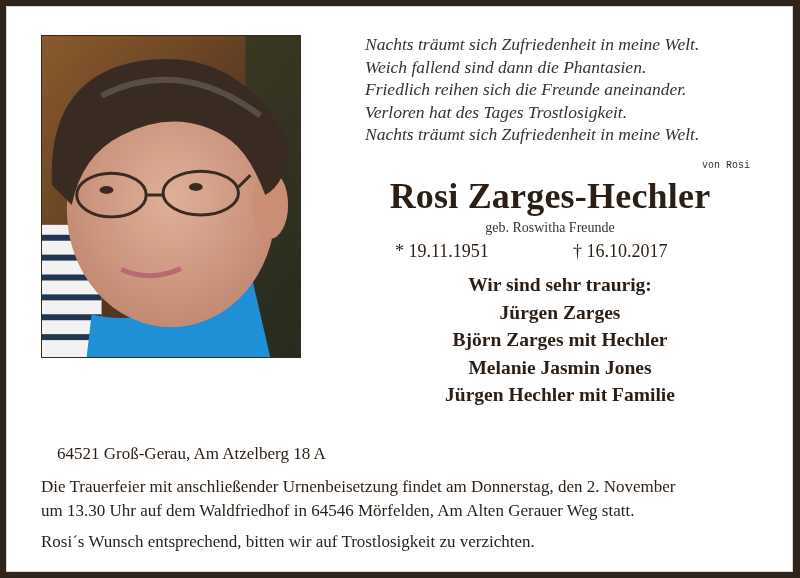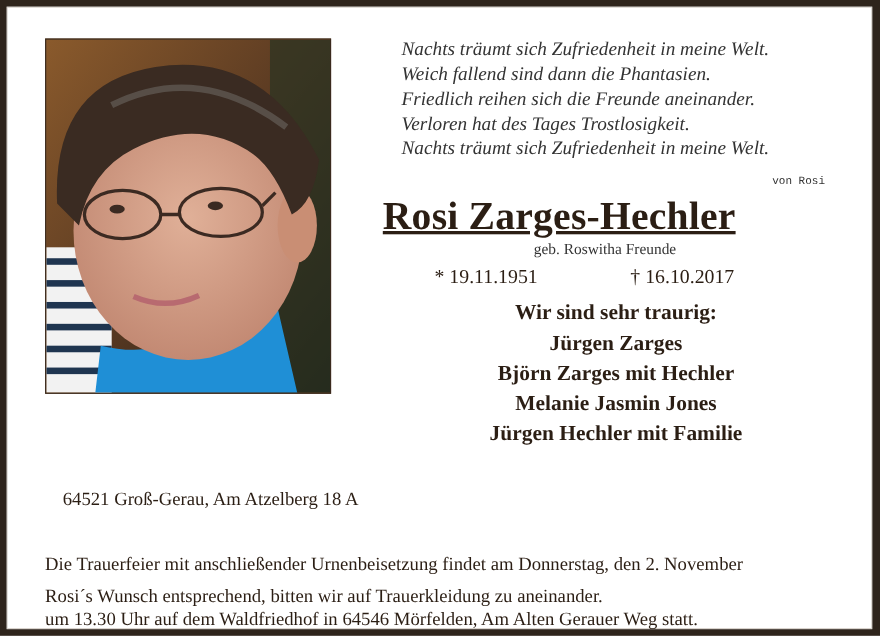--- a/index.html
+++ b/index.html
@@ -33,24 +33,23 @@
       margin-left: 12px;
     }
     .poem-line { display: block; }
     .poem-author {
       position: absolute; left: 702px; top: 160px;
       font-size: 10px; color: #333; font-family: Liberation Mono, monospace;
     }
 
     .name {
       position: absolute; left: 348px; top: 174px; width: 404px;
-      font-weight: bold; font-size: 36px; line-height: 44px;
+      text-align: center; font-weight: bold; font-size: 36px; line-height: 44px;
       letter-spacing: 0.2px;
       white-space: nowrap;
-      text-decoration: underline;
     }
     .maiden {
       position: absolute; left: 348px; top: 219px; width: 404px;
       text-align: center; font-size: 14px; line-height: 18px; color: #333;
     }
     .dates {
       position: absolute; top: 239px; font-size: 18px; line-height: 24px; color: #2b1e14;
       white-space: nowrap;
     }
     .date-birth { left: 395px; }
@@ -63,21 +62,21 @@
     }
     .mourner { display: block; }
 
     .footer {
       position: absolute; left: 41px; top: 442px; width: 720px;
       font-size: 17px; color: #2b1e14;
       white-space: nowrap;
     }
     .address { position: absolute; left: 0; top: 0; line-height: 24px; margin-left: 16px; }
     .ceremony { position: absolute; left: 0; top: 33px; line-height: 24px; }
-    .ceremony span { display: block; margin-top: 26px; }
+    .ceremony span { display: block; }
     .wish { position: absolute; left: 0; top: 88px; line-height: 24px; }
   </style>
 </head>
 <body>
 
 <div class="frame"></div>
 
 <div class="photo">
   <svg viewBox="0 0 260 323" preserveAspectRatio="none">
     <defs>
@@ -145,14 +144,14 @@
   <span class="mourner">Melanie Jasmin Jones</span>
   <span class="mourner">Jürgen Hechler mit Familie</span>
 </div>
 
 <div class="footer">
   <div class="address">64521 Groß-Gerau, Am Atzelberg 18 A</div>
   <div class="ceremony">
     <span>Die Trauerfeier mit anschließender Urnenbeisetzung findet am Donnerstag, den 2. November</span>
     <span>um 13.30 Uhr auf dem Waldfriedhof in 64546 Mörfelden, Am Alten Gerauer Weg statt.</span>
   </div>
-  <div class="wish">Rosi´s Wunsch entsprechend, bitten wir auf Trauerkleidung zu aneinander.</div>
+  <div class="wish">Rosi´s Wunsch entsprechend, bitten wir auf Trostlosigkeit zu verzichten.</div>
 </div>
 
 </body></html>

